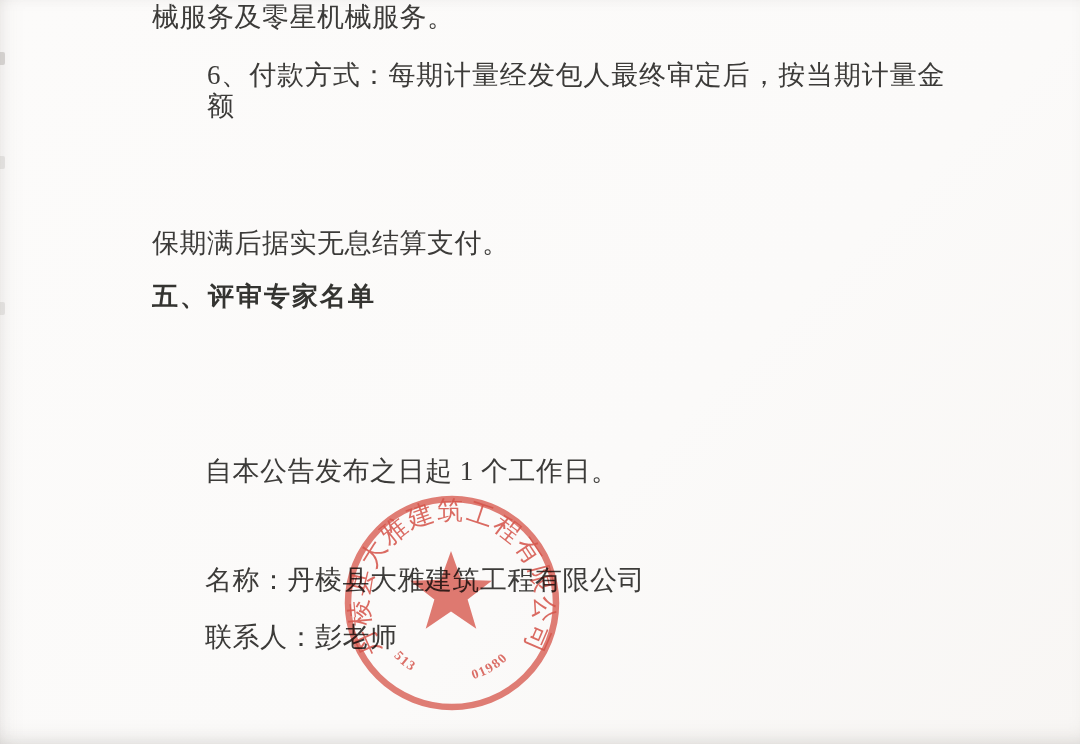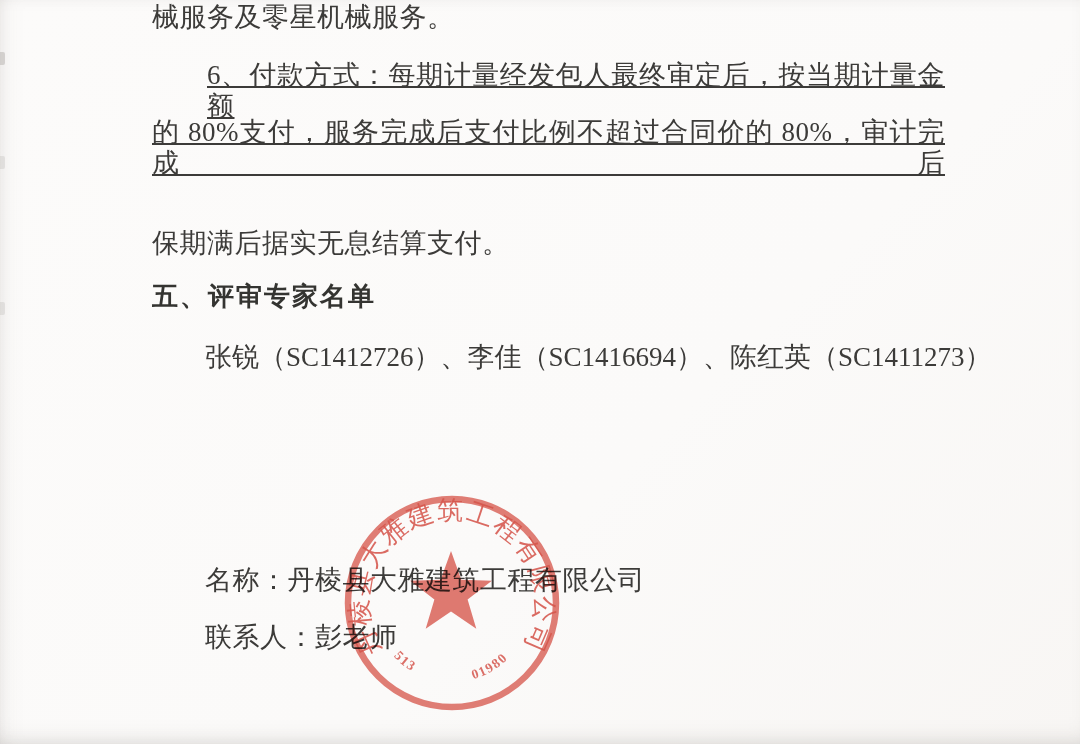--- a/index.html
+++ b/index.html
@@ -19,21 +19,20 @@
     line-height:31px;
     color:#3c3b39;
     white-space:nowrap;
     letter-spacing:.5px;
   }
   .j{ 
     white-space:normal;
     text-align:justify;
     text-align-last:justify;
     word-break:break-all;
-    text-decoration:underline;
   }
   .h{ 
     font-family:"Liberation Sans","DejaVu Sans",sans-serif;
     font-weight:700;
     font-size:26px;
     color:#343431;
     letter-spacing:2px;
     text-align:center;
   }
   .edge-tick{
@@ -57,30 +56,29 @@
 <div class="page">
 
   <div class="edge-tick" style="top:52px"></div>
   <div class="edge-tick" style="top:156px;opacity:.3"></div>
   <div class="edge-tick" style="top:302px;opacity:.3"></div>
 
   <div class="t" style="left:152px;top:2px">械服务及零星机械服务。</div>
 
   <div class="t j" style="left:207px;top:60px;width:738px">6、付款方式：每期计量经发包人最终审定后，按当期计量金额</div>
 
-  <div class="t j" style="left:152px;top:117px;width:793px">的 80%支付，服务完成后支付比例不超过合同价的 80%，审计完成后</div>
 
 
   <div class="t" style="left:152px;top:228px">保期满后据实无息结算支付。</div>
 
   <div class="t h" style="left:152px;top:281px">五、评审专家名单</div>
 
-  <div class="t" style="left:205px;top:342px;letter-spacing:0">张锐（SC1412726）、李佳（SC1416694）、陈红英（SC1411273）</div>
 
 
+  <div class="t" style="left:205px;top:456px">自本公告发布之日起 1 个工作日。</div>
 
 
   <div class="t" style="left:205px;top:565px">名称：丹棱县大雅建筑工程有限公司</div>
 
   <div class="t" style="left:205px;top:622px">联系人：彭老师</div>
 
 
   <svg class="seal" viewBox="0 0 228 228">
     <circle cx="114" cy="114" r="104" fill="none" stroke="#d9544b" stroke-width="6.5" stroke-opacity="0.82"></circle>
 

